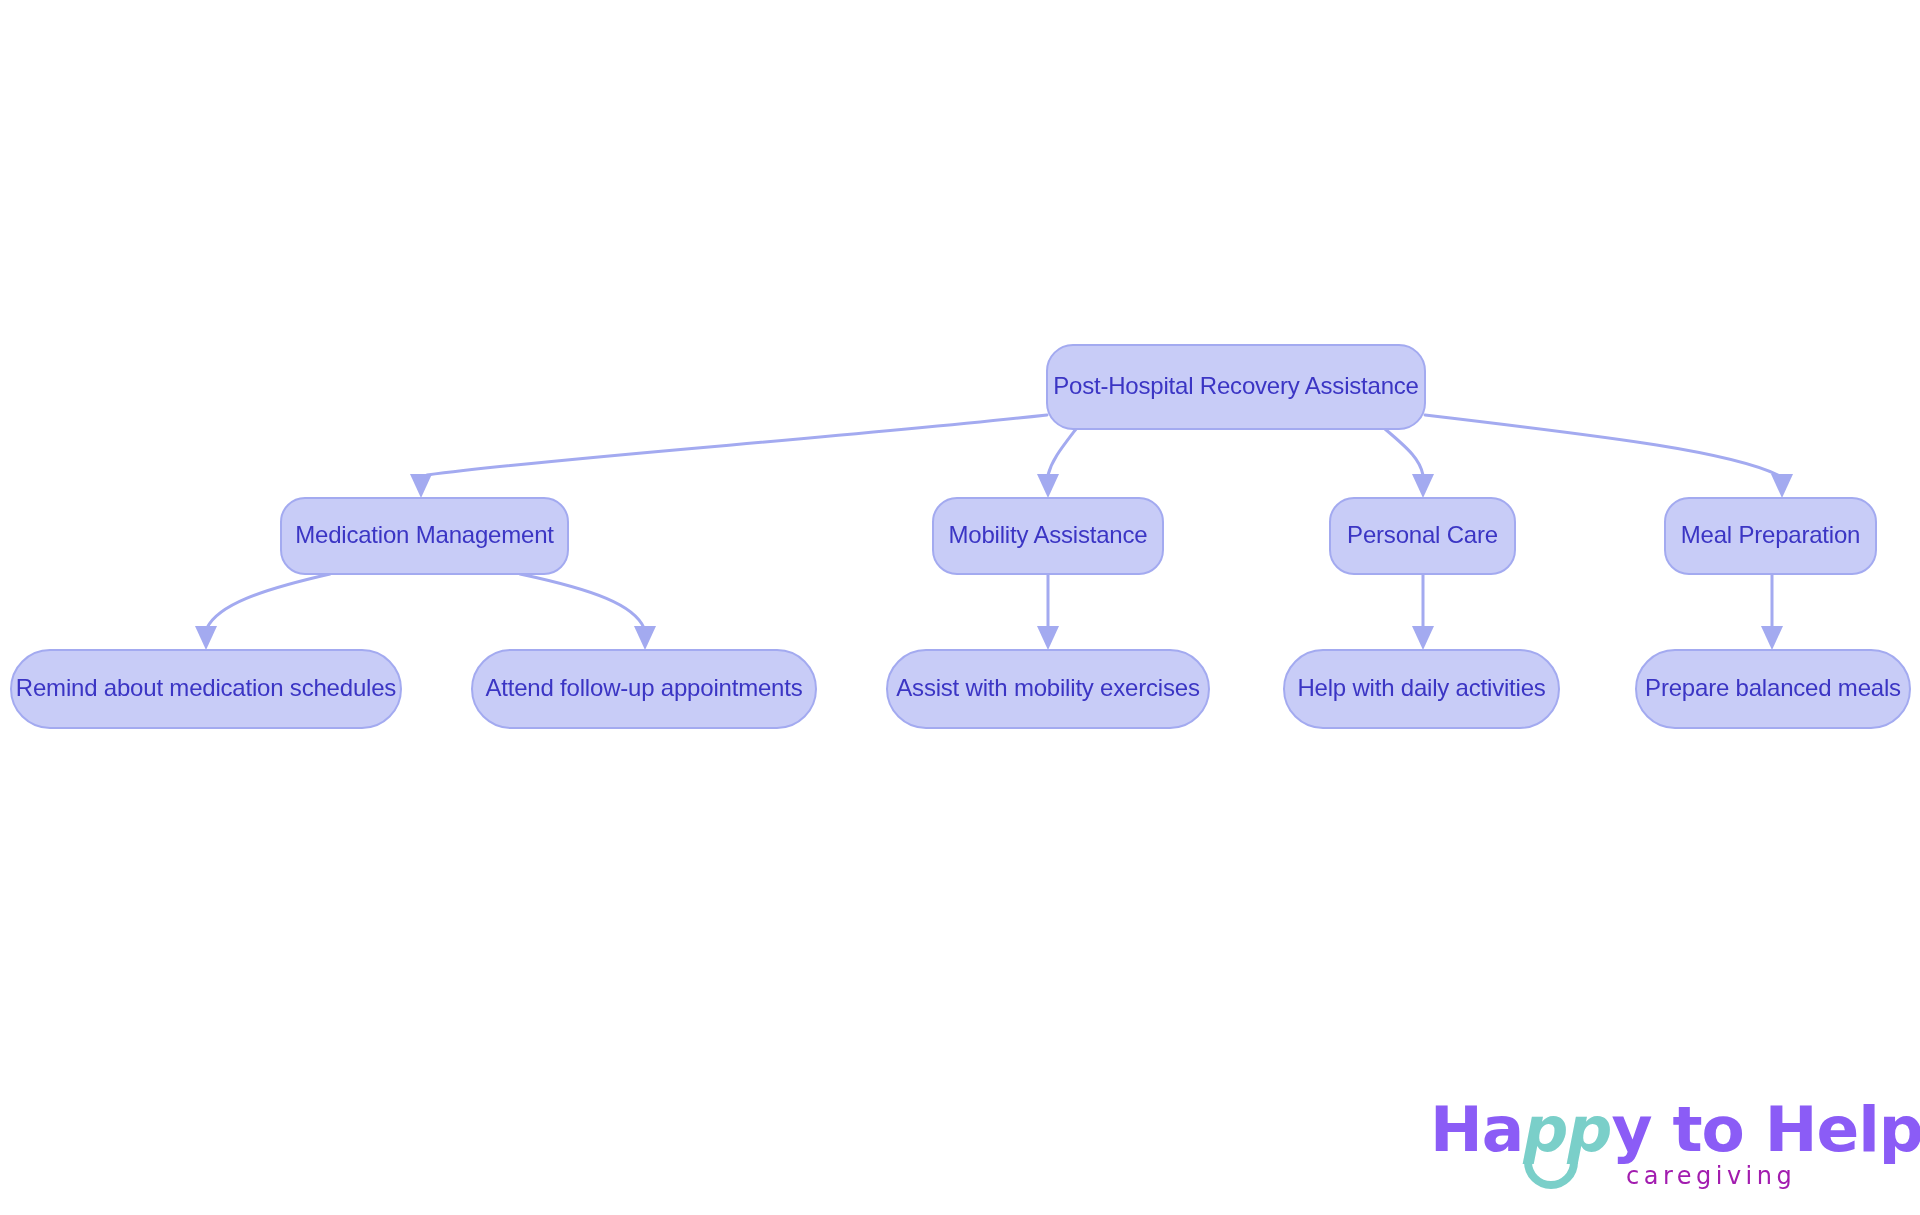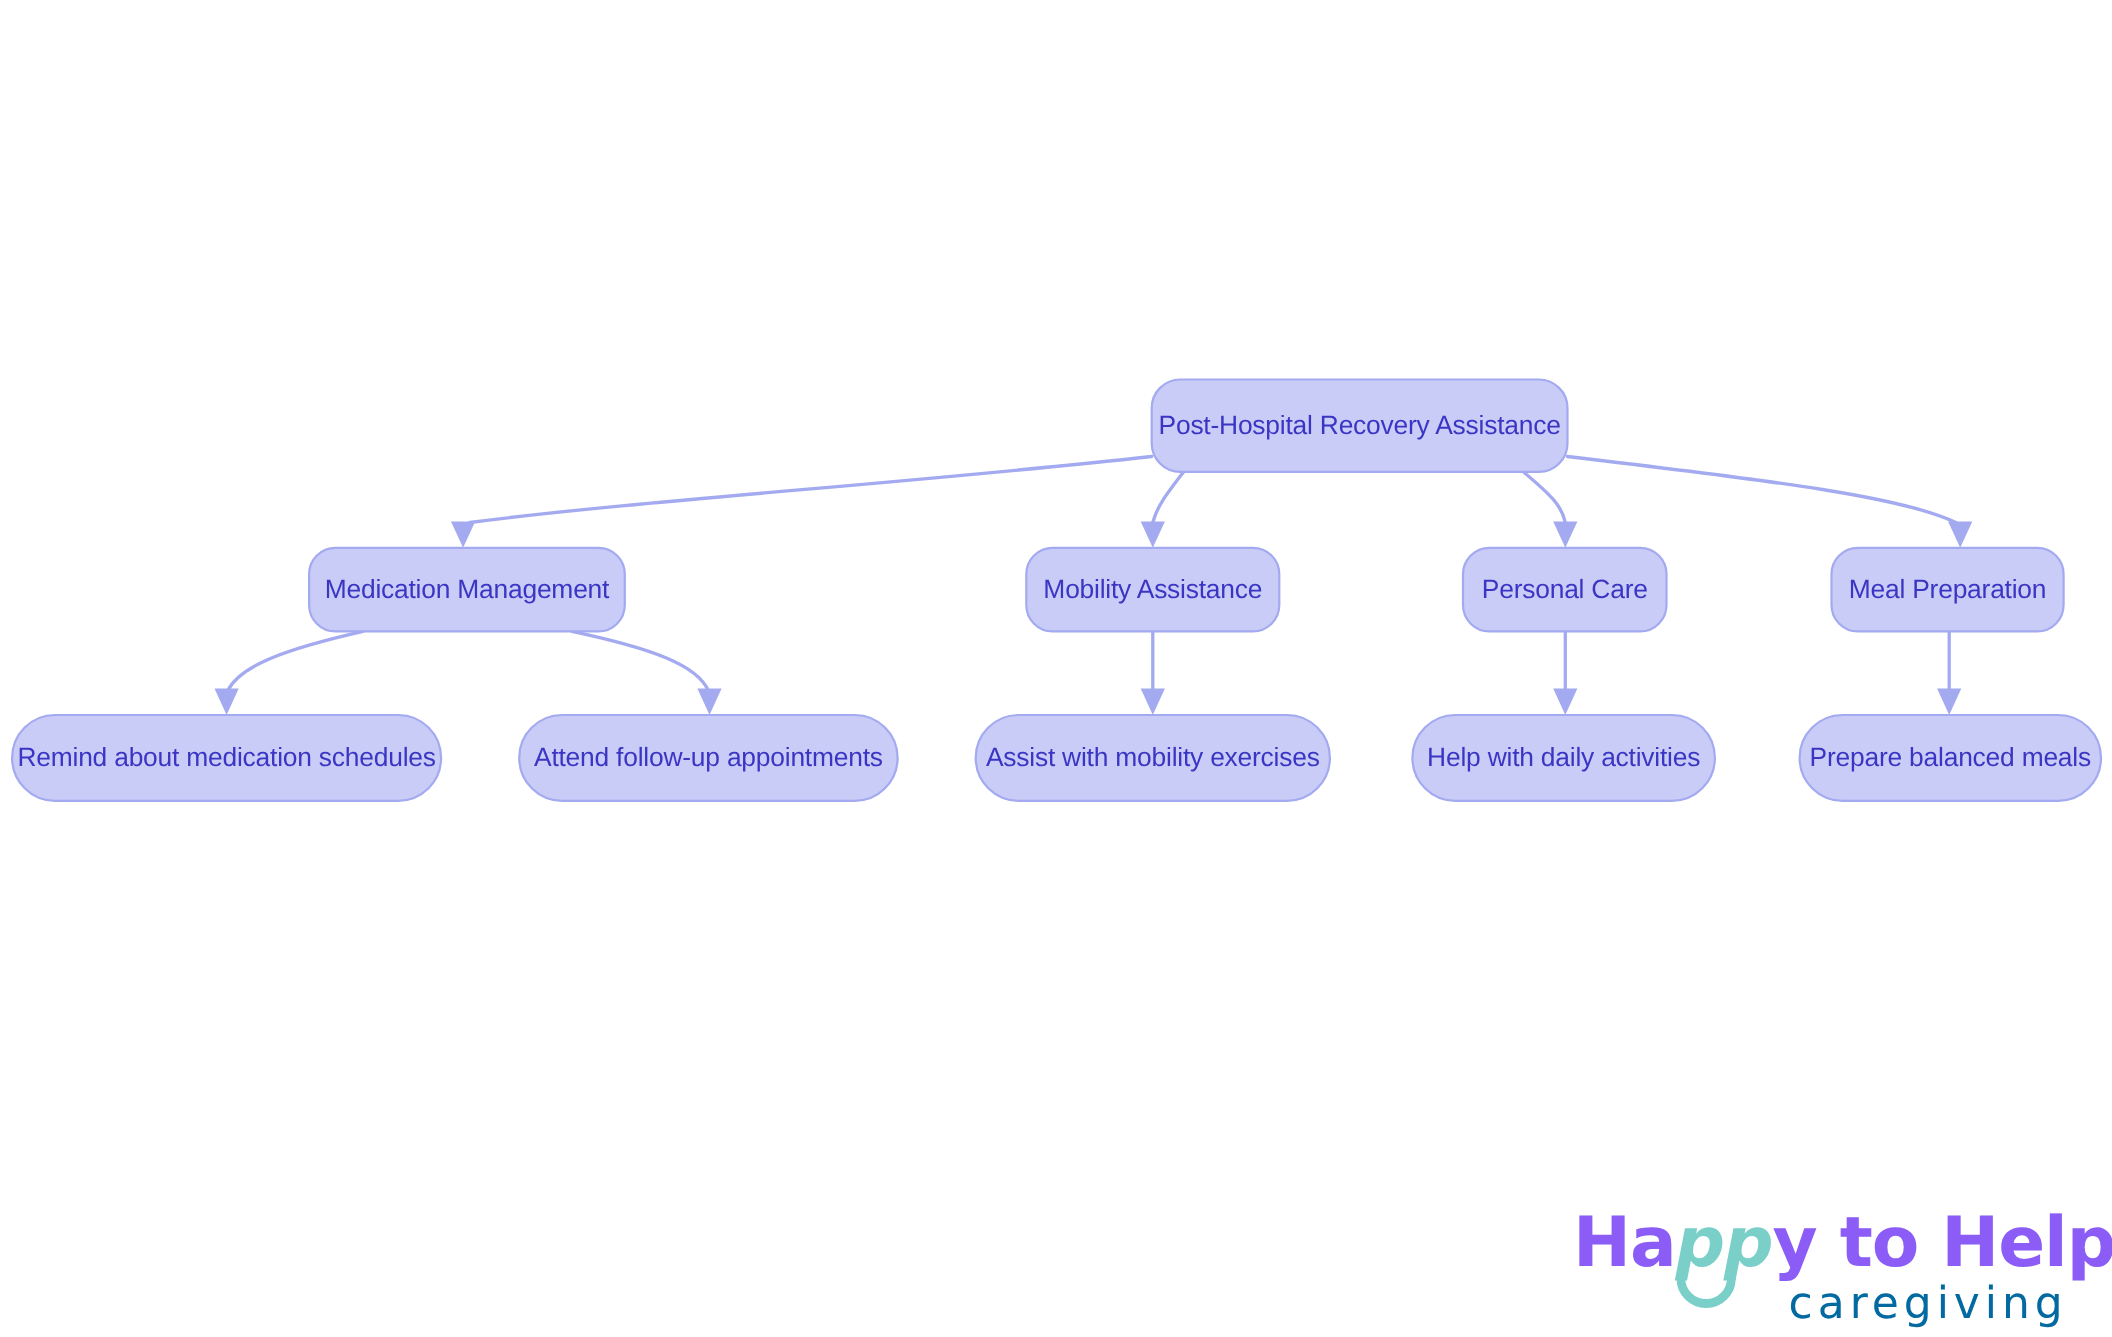--- a/index.html
+++ b/index.html
@@ -75,23 +75,23 @@
     left: 94px;
     top: 62px;
     width: 54px;
     height: 30px;
   }
   #logo-tagline {
     position: absolute;
     left: 196px;
     top: 64px;
     font-family: "DejaVu Sans", sans-serif;
-    font-size: 40px;
+    font-size: 24px;
     letter-spacing: 4.5px;
-    color: #0369a1;
+    color: #a21caf;
     white-space: nowrap;
   }
 </style>
 </head>
 <body>
 
 <svg id="flowchart-canvas" viewBox="0 0 1920 1215" xmlns="http://www.w3.org/2000/svg">
   <g id="edges-layer">
       <g>
         <path class="edge-path" d="M 1047 415 C 820 440, 580 455, 427 475"></path>

